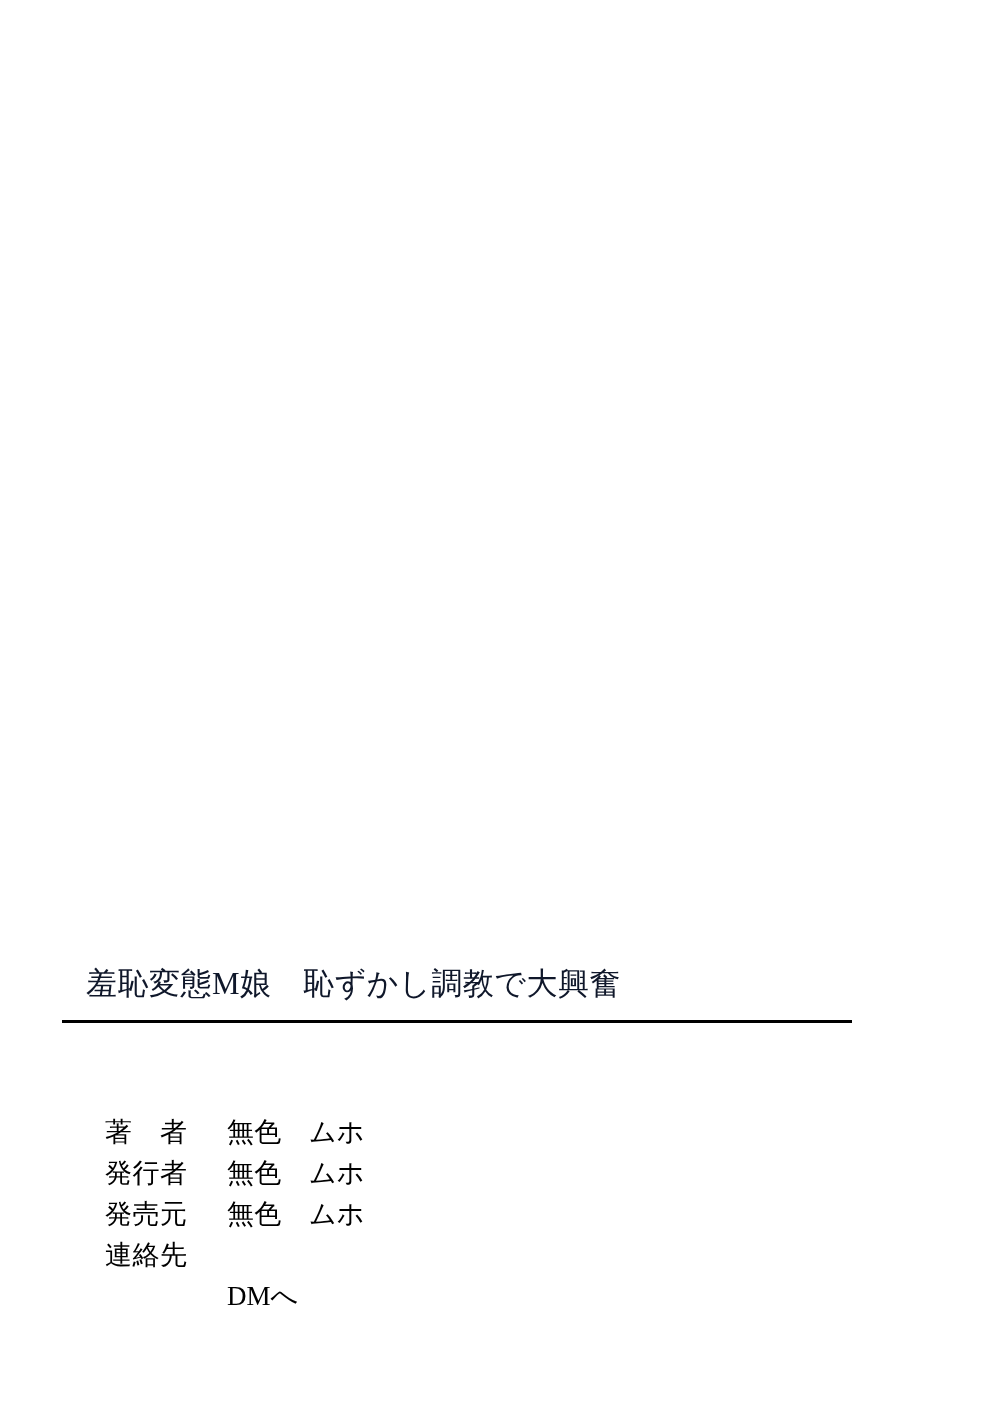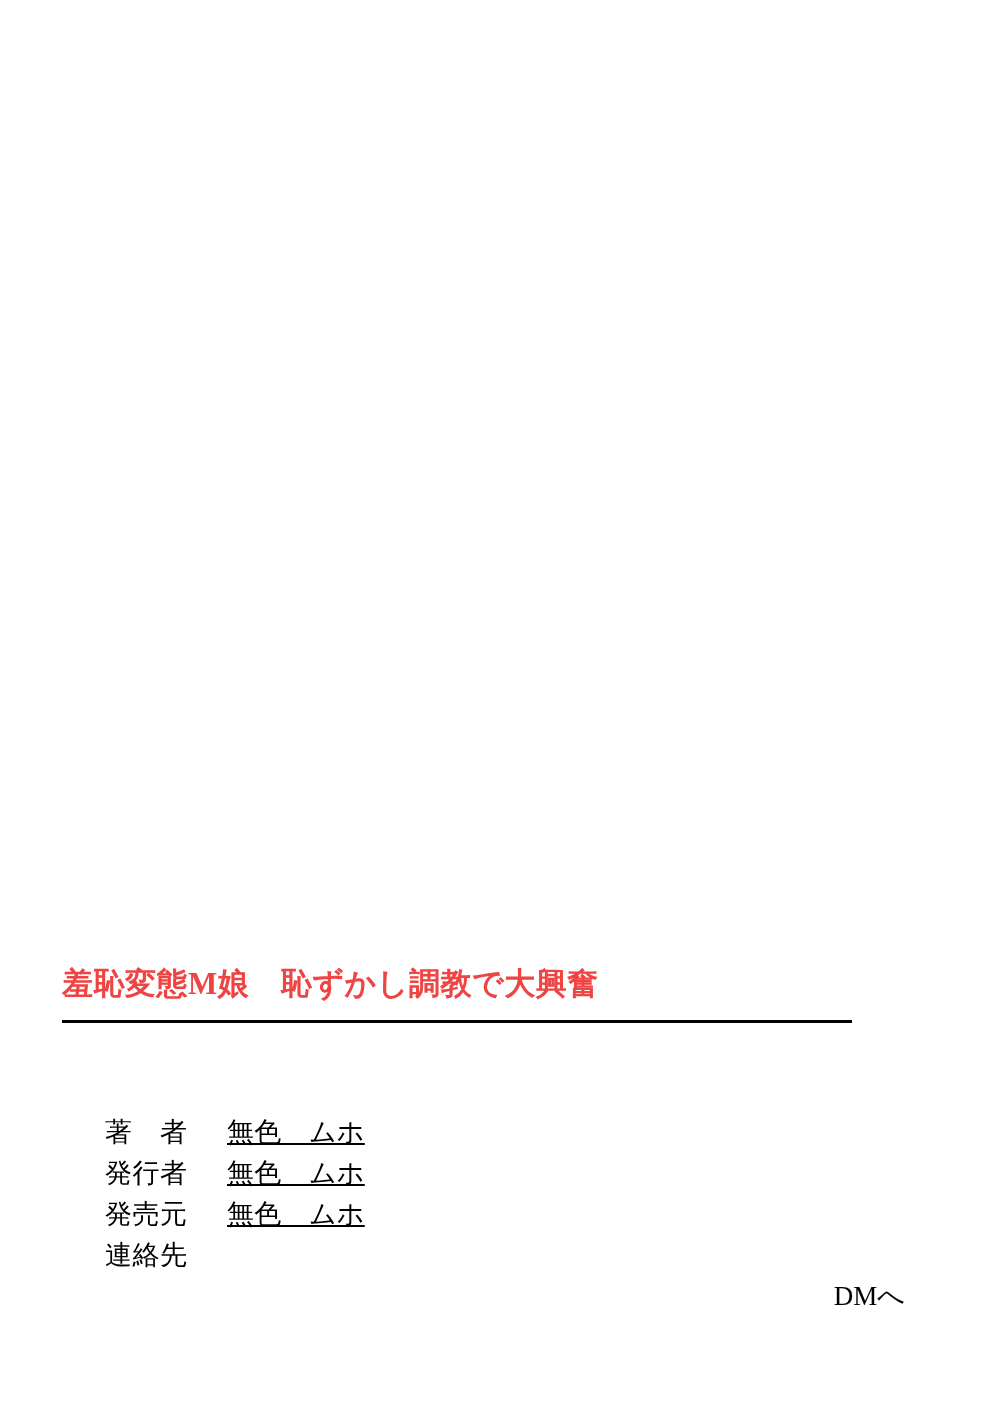--- a/index.html
+++ b/index.html
@@ -33,26 +33,27 @@
 
   .colophon {
     position: absolute;
     left: 62px;
     top: 965px;
     width: 790px;
   }
 
   .colophon-title {
     font-family: "Liberation Serif", "DejaVu Serif", serif;
-    font-weight: bold;
+    font-weight: normal;
     font-size: 31px;
     line-height: 1.25;
     letter-spacing: 0.5px;
-    color: #ef4444;
+    color: #0f172a;
     white-space: pre;
+    margin-left: 24px;
   }
 
   .colophon-rule {
     margin-top: 16px;
     width: 790px;
     height: 3px;
     background: #000000;
   }
 
   .credits {
@@ -74,31 +75,29 @@
   .credit-label {
     width: 122px;
     flex: 0 0 122px;
     font-family: "Liberation Serif", "DejaVu Serif", serif;
     letter-spacing: 0.5px;
   }
 
   .credit-value {
     font-family: "Liberation Serif", "DejaVu Serif", serif;
     letter-spacing: 0.3px;
-    text-decoration: underline;
   }
 
   .credit-continuation {
     margin-left: 122px;
     font-size: 27px;
     line-height: 41px;
     font-family: "Liberation Serif", "DejaVu Serif", serif;
     color: #000000;
     white-space: pre;
-    text-align: right;
   }
 </style>
 </head>
 <body>
 
 <div class="page">
 
   <div class="blank-area"></div>
 
   <div class="colophon">

